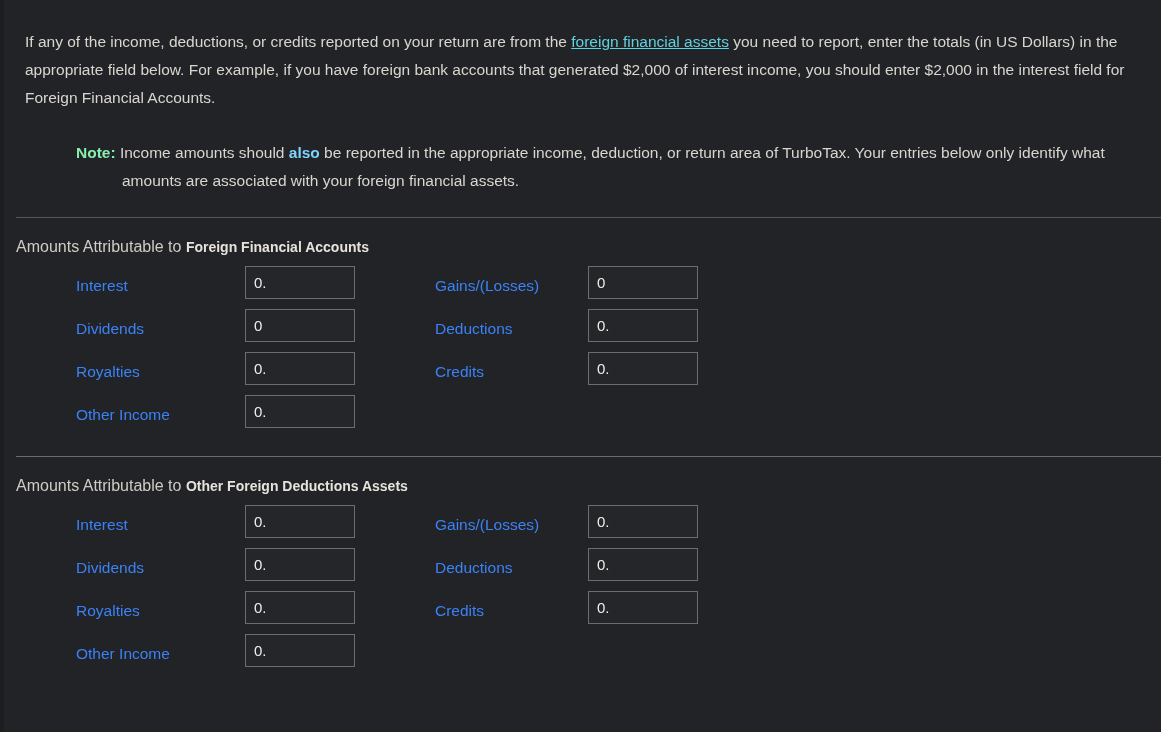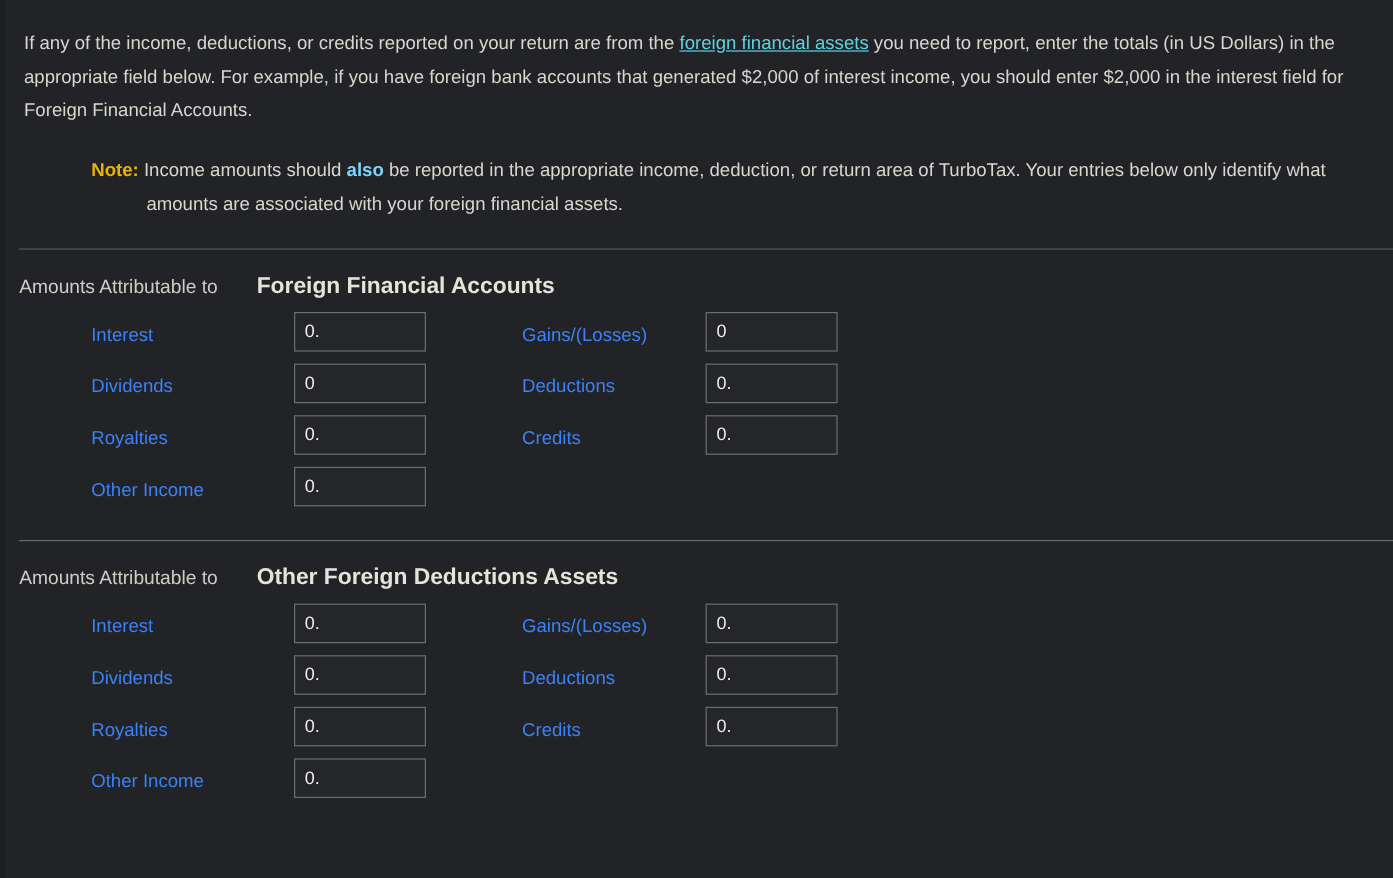--- a/index.html
+++ b/index.html
@@ -37,21 +37,21 @@
     color: #72b5e2;
     font-size: 30px;
     font-weight: 400;
     line-height: 1.1;
     margin: 0;
     padding: 14px 0 0 16px;
     letter-spacing: 0.1px;
   }
 
   .intro {
-    margin: 4px;
+    margin: 9px;
     padding: 19px 16px 0 16px;
     font-size: 15.5px;
     line-height: 28px;
     color: #d9d6cf;
     max-width: 1145px;
   }
   .intro a, .link {
     color: #5fd2e0;
     text-decoration: underline;
     cursor: pointer;
@@ -64,42 +64,41 @@
     line-height: 28px;
     color: #d9d6cf;
     text-indent: 0;
     max-width: 1145px;
   }
   .note-block .hang {
     display: block;
     padding-left: 46px;
     text-indent: -46px;
   }
-  .note-label { font-weight: bold; color: #eab308; }
+  .note-label { font-weight: bold; color: #86efac; }
   .note-em { font-weight: bold; color: #7dd3fc; }
 
   .divider {
     height: 1px;
     background: #55565a;
     margin: 0 0 0 16px;
     width: 1145px;
   }
   .divider.second { background: #6b6c70; }
 
   .section-heading {
     font-size: 16px;
     color: #cfccc5;
     padding: 20px 0 0 16px;
     font-weight: 400;
   }
   .section-heading b {
     font-weight: bold;
     color: #e6e3dd;
-    font-size: 19px;
-    margin-left: 28px;
+    font-size: 14px;
   }
 
   .fields {
     position: relative;
     padding-top: 10px;
   }
   .field-row {
     position: relative;
     height: 43px;
   }

